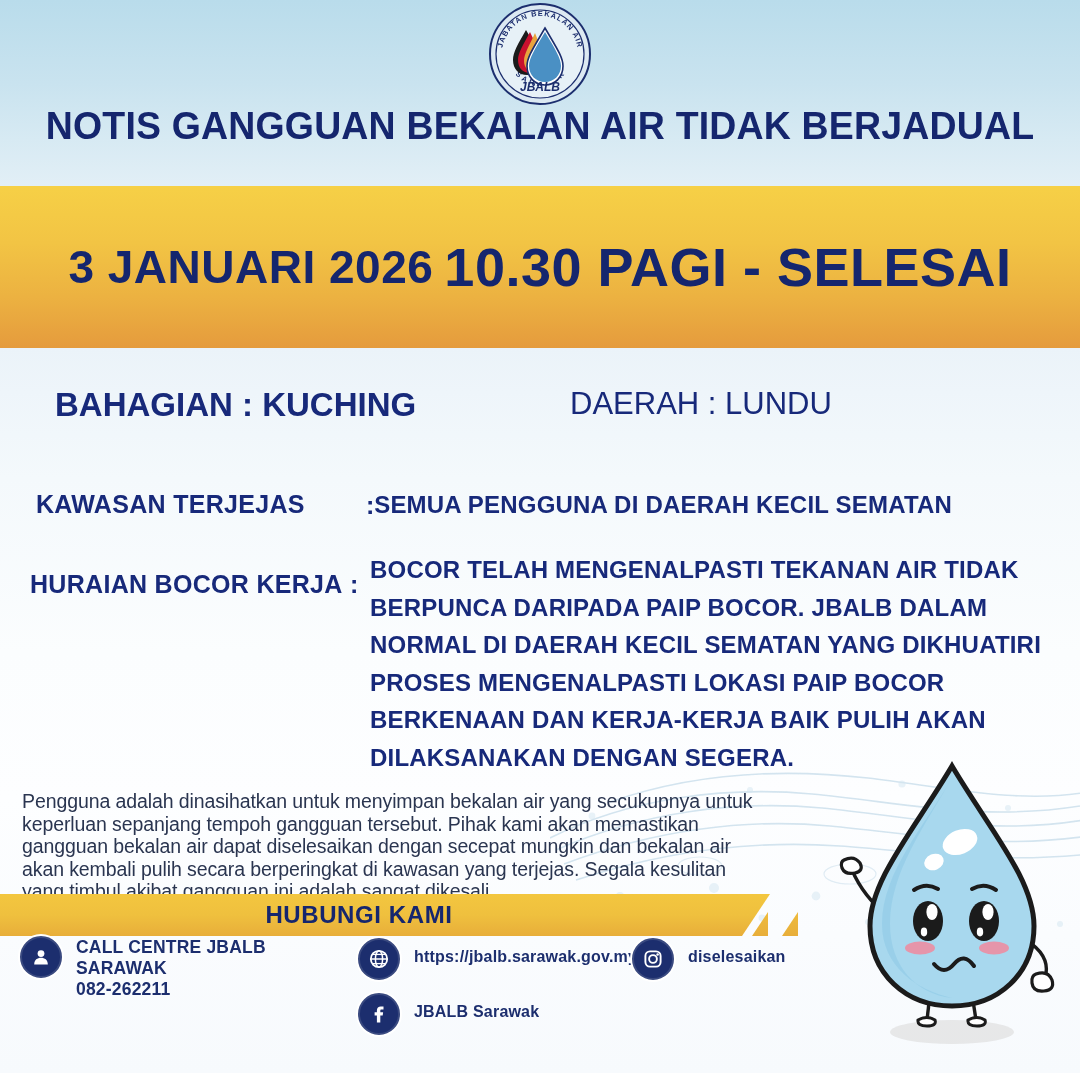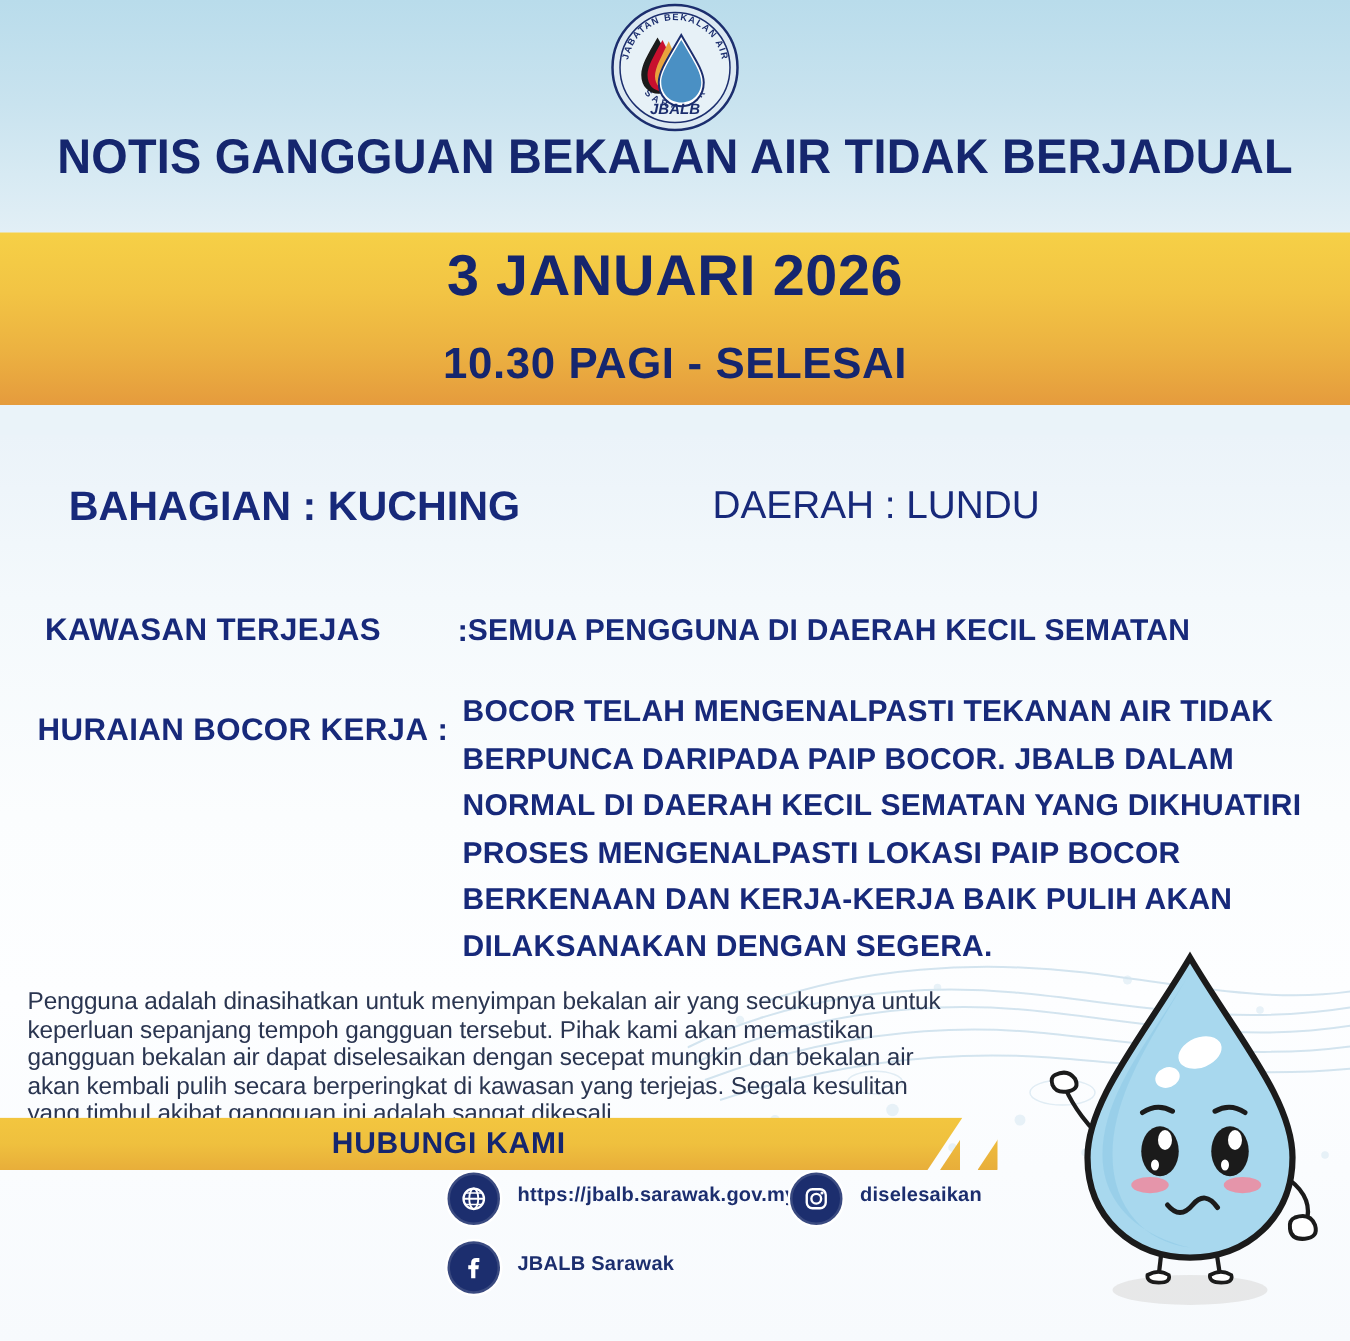--- a/index.html
+++ b/index.html
@@ -49,37 +49,37 @@
     transform: scaleX(0.96);
     white-space: nowrap;
   }
 
   
   .date-band {
     position: absolute;
     left: 0;
     top: 186px;
     width: 1080px;
-    height: 138px;
+    height: 162px;
     background: linear-gradient(180deg, #F6D046 0%, #F2C444 35%, #ECB241 68%, #E59B3D 100%);
     display: flex;
-    flex-direction: column;
+    flex-direction: row;
     align-items: center;
     justify-content: center;
     gap: 11px;
   }
   .date-line {
     color: #15266E;
     font-weight: bold;
     font-size: 46px;
     line-height: 60px;
     letter-spacing: 0.5px;
     white-space: nowrap;
   }
-  .date-line.second { font-size: 35px; }
+  .date-line.second { font-size: 54px; }
 
   
   .body-area {
     position: absolute;
     left: 0;
     top: 348px;
     width: 1080px;
     height: 725px;
     background: linear-gradient(180deg, #EBF3F9 0%, #F4F9FC 18%, #FBFDFE 42%, #FDFEFF 62%, #F7FAFD 100%);
     overflow: hidden;
@@ -341,20 +341,31 @@
     <div class="banner-wrap">
       <div class="banner">
         <span class="banner-text">HUBUNGI KAMI</span>
       </div>
       <div class="slash s1"></div>
       <div class="slash s2"></div>
     </div>
 
     <div class="contacts">
 
+      <div class="contact-item" id="contact-call">
+        <span class="cicon">
+          <svg width="20" height="20" viewBox="0 0 20 20" xmlns="http://www.w3.org/2000/svg">
+            <circle cx="10" cy="6.6" r="3.4" fill="#ffffff"></circle>
+            <path d="M3.2 17.4 C 3.2 12.8 6.4 10.8 10 10.8 C 13.6 10.8 16.8 12.8 16.8 17.4 Z" fill="#ffffff"></path>
+          </svg>
+        </span>
+        <span class="ctext">CALL CENTRE JBALB
+SARAWAK
+082-262211</span>
+      </div>
 
       <div class="contact-item" id="contact-web">
         <span class="cicon">
           <svg width="22" height="22" viewBox="0 0 22 22" xmlns="http://www.w3.org/2000/svg">
             <circle cx="11" cy="11" r="8.2" fill="none" stroke="#ffffff" stroke-width="1.8"></circle>
             <ellipse cx="11" cy="11" rx="3.6" ry="8.2" fill="none" stroke="#ffffff" stroke-width="1.5"></ellipse>
             <line x1="2.8" y1="11" x2="19.2" y2="11" stroke="#ffffff" stroke-width="1.5"></line>
             <line x1="4.2" y1="6.4" x2="17.8" y2="6.4" stroke="#ffffff" stroke-width="1.3"></line>
             <line x1="4.2" y1="15.6" x2="17.8" y2="15.6" stroke="#ffffff" stroke-width="1.3"></line>
           </svg>

